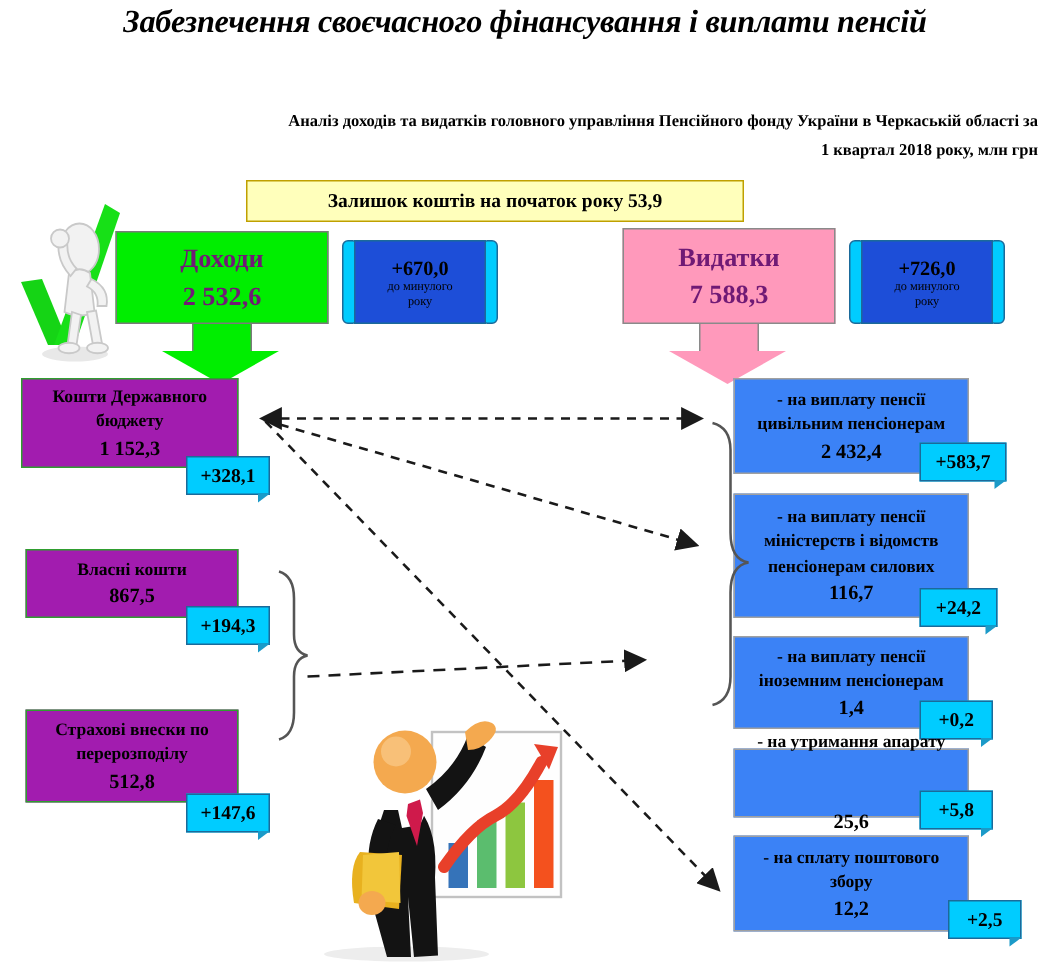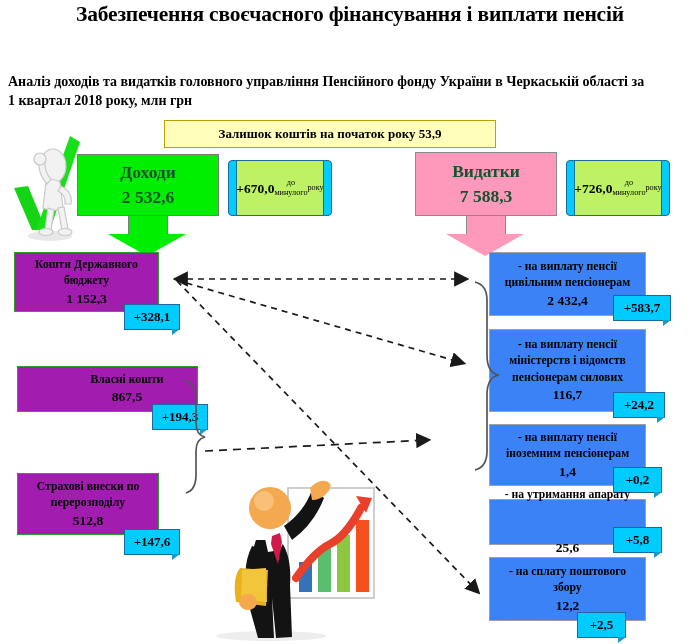--- a/index.html
+++ b/index.html
@@ -7,41 +7,41 @@
     width:700px;height:644px;background:#ffffff;
     font-family:"Liberation Serif",serif;
     overflow:hidden;position:relative;
   }
   #stage{position:relative;width:700px;height:644px;}
 
   
   .title{
     position:absolute;left:0;top:2px;width:700px;
     text-align:center;font-weight:bold;font-size:21.5px;
-    color:#000;letter-spacing:-0.2px;white-space:nowrap;
+    color:#000;letter-spacing:-0.2px;white-space:nowrap;font-style:italic;
   }
   .subtitle{
     position:absolute;left:8px;top:72px;width:684px;
-    text-align:left;font-weight:bold;font-size:14px;color:#000;
+    text-align:right;font-weight:bold;font-size:11px;color:#000;
     line-height:19px;
   }
 
   
   .banner{
     position:absolute;left:164px;top:120px;width:330px;height:26px;
     background:#FFFFBB;border:1px solid #BFA000;
     display:flex;align-items:center;justify-content:center;
     font-weight:bold;font-size:13px;color:#000;
   }
 
   
   .headbox{
     position:absolute;display:flex;flex-direction:column;
     align-items:center;justify-content:center;
-    font-weight:bold;color:#14532d;line-height:25px;
+    font-weight:bold;color:#701a75;line-height:25px;
   }
   .headbox .nm{font-size:17.5px;}
   .headbox .vl{font-size:17.5px;}
   #income-head{
     left:77px;top:154px;width:140px;height:60px;
     background:#00EE00;border:1px solid #7a7a7a;
   }
   #expense-head{
     left:415px;top:152px;width:140px;height:62px;
     background:#FF99BB;border:1px solid #8a8a8a;
@@ -62,23 +62,23 @@
     border-left:1px solid #8a8a8a;border-right:1px solid #8a8a8a;
   }
   #expense-head-arrow{
     position:absolute;left:446px;top:234px;width:0;height:0;
     border-left:39px solid transparent;border-right:39px solid transparent;
     border-top:22px solid #FF99BB;
   }
 
   
   .scroll{
-    position:absolute;width:86px;height:54px;background:#bef264;
+    position:absolute;width:86px;height:54px;background:#1d4ed8;
     border:1px solid #1b6a9a;
-    display:flex;flex-direction:row;align-items:center;
+    display:flex;flex-direction:column;align-items:center;
     justify-content:center;color:#000;
   }
   .scroll .big{font-weight:bold;font-size:13.5px;line-height:15px;}
   .scroll .small{font-size:8.2px;line-height:10px;text-align:center;}
   .curl{
     position:absolute;width:9px;height:54px;background:#00CCFF;
     border:1px solid #1b6a9a;border-radius:4px;
   }
   #income-delta{left:236px;top:160px;}
   #income-delta-curl-l{left:228px;top:160px;}
@@ -174,25 +174,25 @@
     <div class="small">року</div>
   </div>
 
   <div class="box green-box" style="left:14px;top:252px;width:143px;height:58px;">
     <div class="ln">Кошти Державного</div>
     <div class="ln">бюджету</div>
     <div class="vv">1 152,3</div>
   </div>
   <div class="tag" style="left:124px;top:304px;width:54px;height:24px;">+328,1</div>
 
-  <div class="box green-box" style="left:17px;top:366px;width:140px;height:44px;padding-left:39px;">
+  <div class="box green-box" style="left:17px;top:366px;width:140px;height:44px;">
     <div class="ln">Власні кошти</div>
     <div class="vv">867,5</div>
   </div>
-  <div class="tag" style="left:124px;top:404px;width:54px;height:24px;margin-left:28px;">+194,3</div>
+  <div class="tag" style="left:124px;top:404px;width:54px;height:24px;">+194,3</div>
 
   <div class="box green-box" style="left:17px;top:473px;width:140px;height:60px;">
     <div class="ln">Страхові внески по</div>
     <div class="ln">перерозподілу</div>
     <div class="vv">512,8</div>
   </div>
   <div class="tag" style="left:124px;top:529px;width:54px;height:24px;">+147,6</div>
 
   <div class="box pink-box" style="left:489px;top:252px;width:155px;height:62px;">
     <div class="ln">- на виплату пенсії</div>
@@ -220,21 +220,21 @@
     <div class="ln">- на утримання апарату</div>
     <div class="vv">25,6</div>
   </div>
   <div class="tag" style="left:613px;top:527px;width:47px;height:24px;">+5,8</div>
 
   <div class="box pink-box" style="left:489px;top:557px;width:155px;height:62px;">
     <div class="ln">- на сплату поштового</div>
     <div class="ln">збору</div>
     <div class="vv">12,2</div>
   </div>
-  <div class="tag" style="left:577px;top:600px;width:47px;height:24px;margin-top:12px;">+2,5</div>
+  <div class="tag" style="left:632px;top:600px;width:47px;height:24px;">+2,5</div>
 
   <svg id="presenter" viewBox="0 0 182 168">
     <ellipse cx="75" cy="162" rx="55" ry="5" fill="#ededed"></ellipse>
     <rect x="92" y="14" width="86" height="110" fill="#fefefe" stroke="#c2c2c2" stroke-width="1.6"></rect>
     <rect x="103" y="88" width="13" height="30" fill="#3573b9"></rect>
     <rect x="122" y="73" width="13" height="45" fill="#5bbd6e"></rect>
     <rect x="141" y="61" width="13" height="57" fill="#8dc63f"></rect>
     <rect x="160" y="46" width="13" height="72" fill="#f4511e"></rect>
     <path d="M100 104 q18 -26 34 -34 q16 -8 31 -36" stroke="#e8402a" stroke-width="8" fill="none" stroke-linecap="round"></path>
     <path d="M160 22 l16 2 -6 15 Z" fill="#e8402a"></path>

